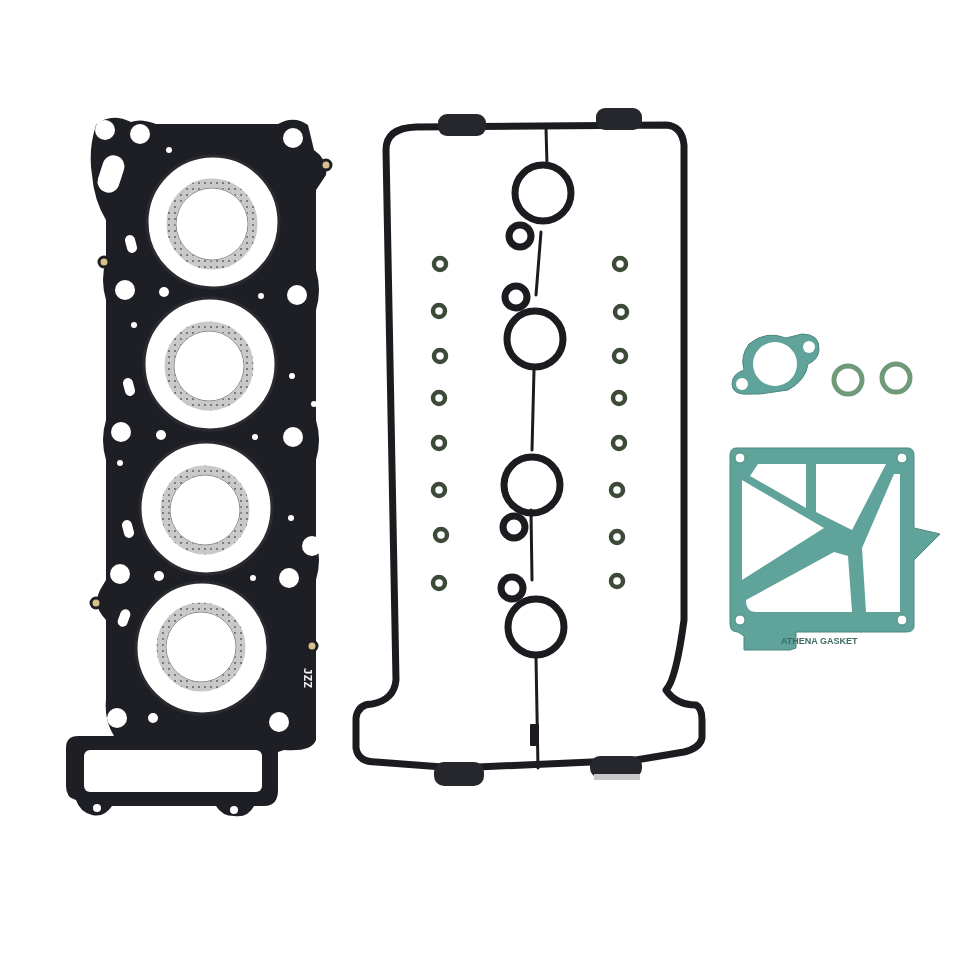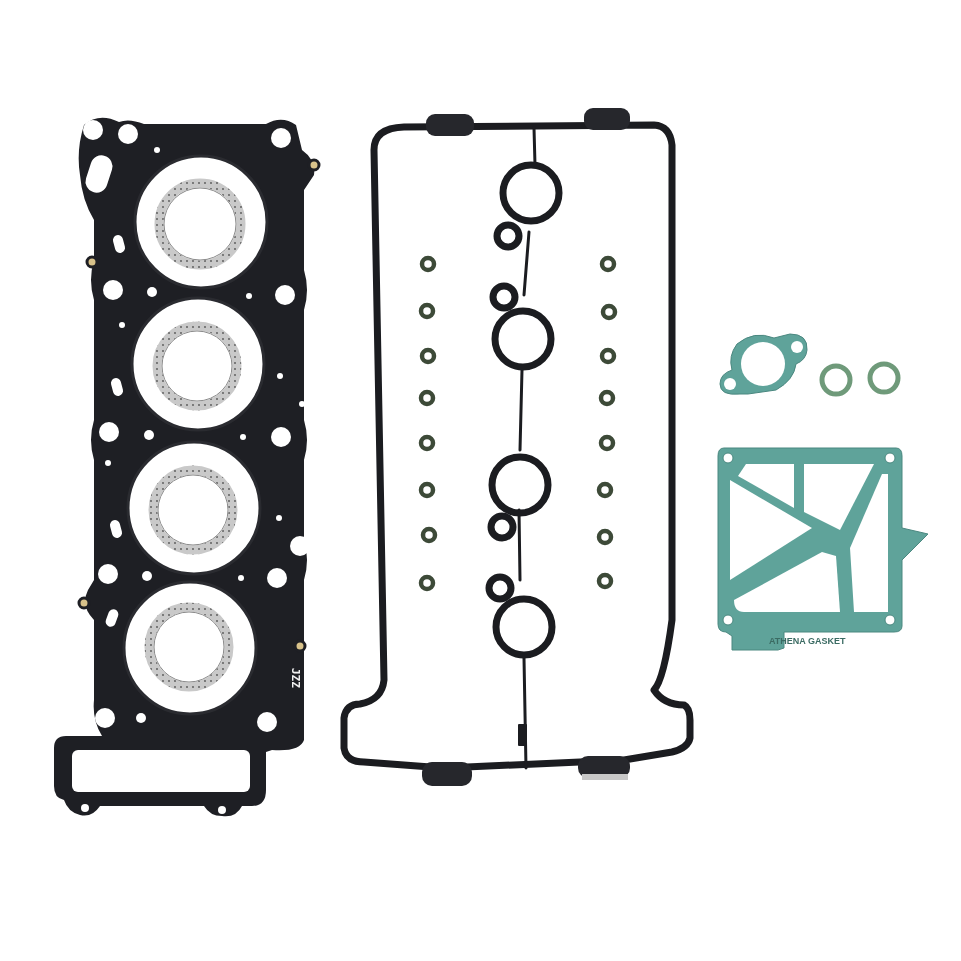--- a/index.html
+++ b/index.html
@@ -1,17 +1,17 @@
 <!DOCTYPE html>
 <html><head>
 <meta charset="utf-8">
 <style>
   html,body{margin:0;padding:0;background:#ffffff;}
   body{width:961px;height:961px;overflow:hidden;position:relative;font-family:"Liberation Sans",sans-serif;}
-  #scene{position:absolute;left:4px;top:0;width:802px;height:961px;}
+  #scene{position:absolute;left:16px;top:0;width:802px;height:961px;}
 </style>
 </head>
 <body>
 
 <div id="scene">
 <svg width="961" height="961" viewBox="0 0 961 961" xmlns="http://www.w3.org/2000/svg">
   <defs>
     <pattern id="mesh" width="6" height="6" patternUnits="userSpaceOnUse">
       <rect width="6" height="6" fill="#c9c9c9"></rect>
       <circle cx="3" cy="3" r="0.9" fill="#555"></circle>

